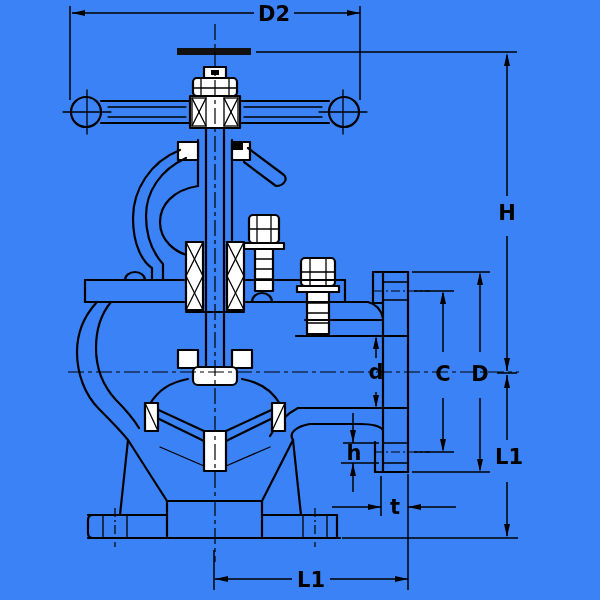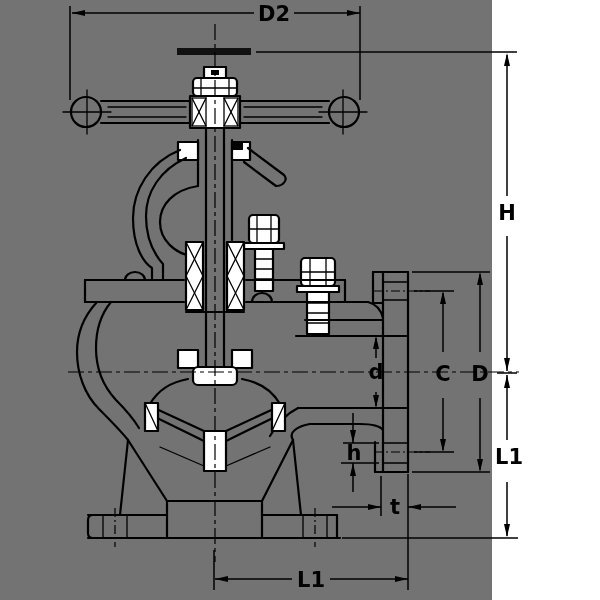--- a/index.html
+++ b/index.html
@@ -1,16 +1,16 @@
 <!DOCTYPE html>
 <html><head>
 <meta charset="utf-8">
 <style>
   html,body{margin:0;padding:0;background:#fff;}
-  .stage{width:492px;height:600px;background:#737373;position:relative;font-family:"DejaVu Sans","Liberation Sans",sans-serif;}
+  .stage{width:600px;height:600px;background:#3b82f6;position:relative;font-family:"DejaVu Sans","Liberation Sans",sans-serif;}
   svg{display:block}
   .draw{stroke:#000;stroke-width:2.2;fill:none;stroke-linejoin:round;stroke-linecap:round;}
   .draw-thin{stroke:#000;stroke-width:1.3;fill:none;stroke-linecap:round;}
   .dim{stroke:#000;stroke-width:1.5;fill:none;}
   .cl{stroke:#000;stroke-width:1.2;fill:none;stroke-dasharray:16 4 4 4;}
   .dash{stroke:#000;stroke-width:1.2;fill:none;stroke-dasharray:9 3 2 3;}
   .ah{fill:#000;stroke:none;}
   .lbl{font-family:"DejaVu Sans","Liberation Sans",sans-serif;font-size:21px;font-weight:bold;fill:#000;text-anchor:middle;}
   .wfill{fill:#fff;}
 </style>

